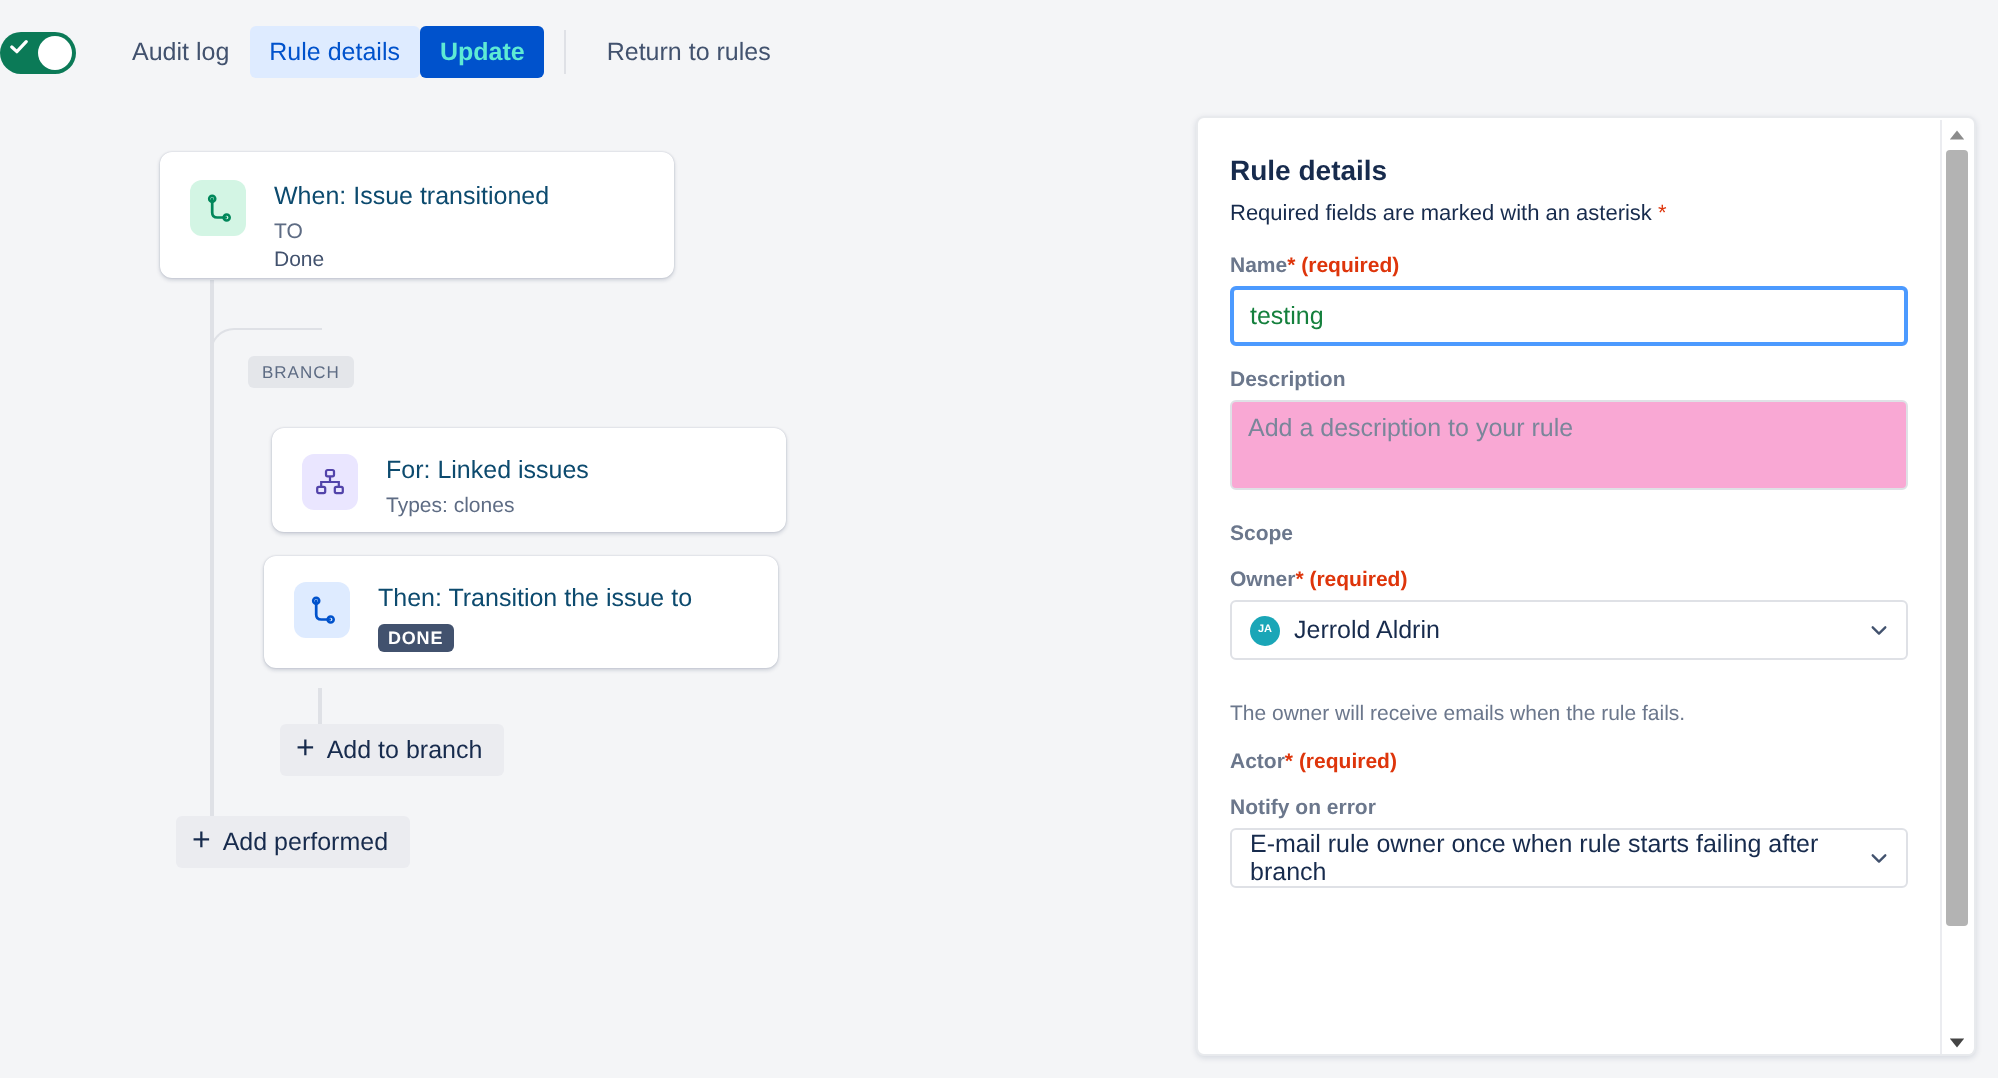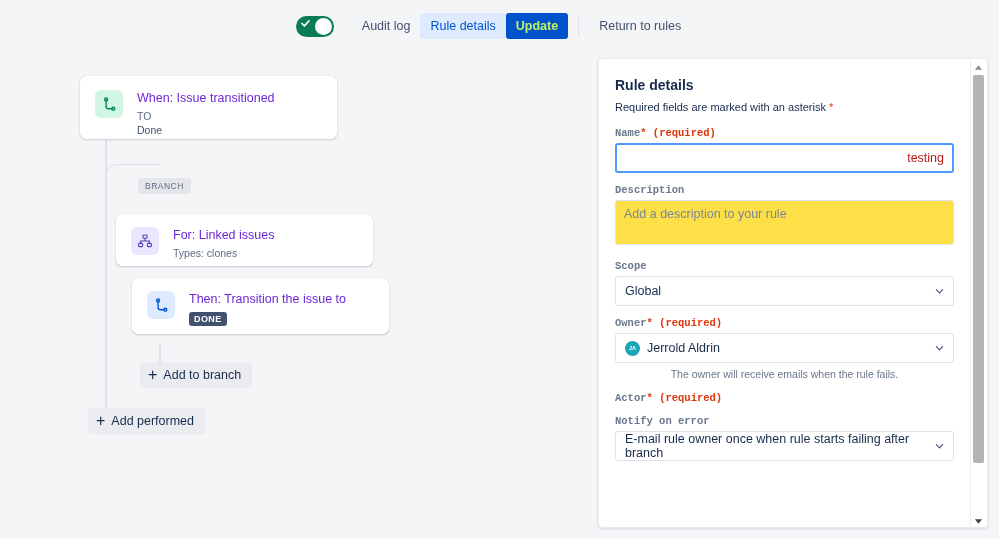--- a/index.html
+++ b/index.html
@@ -13,21 +13,21 @@
     overflow: hidden;
     position: relative;
   }
 
   
   .header {
     position: absolute; top: 0; left: 0;
     width: 999px; height: 52px;
     background: #f4f5f7;
     display: flex; align-items: center;
-    justify-content: center;
+    justify-content: flex-start;
     box-sizing: border-box;
     padding-right: 12px;
   }
   .hdr-right { display: flex; align-items: center; gap: 0px; }
 
   .toggle {
     width: 38px; height: 21px; border-radius: 11px;
     background: #0b7a57; position: relative;
     display: inline-flex; align-items: center;
     margin-right: 18px; cursor: pointer;
@@ -44,21 +44,21 @@
 
   .hdr-btn {
     font-size: 12.5px; line-height: 1;
     padding: 7px 10px; border-radius: 3px;
     background: transparent; color: #42526e;
     border: none; cursor: pointer;
     font-family: "Liberation Sans", sans-serif;
     white-space: nowrap;
   }
   .hdr-btn.selected { background: #deebff; color: #0052cc; font-weight: normal; }
-  .hdr-btn.primary { background: #0052cc; color: #bef264; font-weight: bold; }
+  .hdr-btn.primary { background: #0052cc; color: #5eead4; font-weight: bold; }
   .hdr-sep {
     width: 1px; height: 22px; background: #dfe1e6;
     margin: 0 10px;
   }
 
   
   .canvas {
     position: absolute; top: 52px; left: 0;
     width: 598px; height: 487px;
     background: #f4f5f7;
@@ -89,21 +89,21 @@
     width: 28px; height: 28px; border-radius: 6px;
     flex: 0 0 28px;
     display: flex; align-items: center; justify-content: center;
     margin: 0 14px 0 0;
   }
   .ic.green { background: #d3f5e4; }
   .ic.purple { background: #eae6ff; }
   .ic.blue { background: #deebff; }
 
   .card .body { padding-top: 0px; }
-  .card .title { font-size: 12.5px; color: #6d28d9; line-height: 16px; }
+  .card .title { font-size: 12.5px; color: #0c4a6e; line-height: 16px; }
   .card .sub { font-size: 10.5px; color: #5e6c84; line-height: 14px; margin-top: 3px;}
   .card .sub2 { font-size: 10.5px; color: #42526e; line-height: 14px; }
 
   .badge-done {
     display: inline-block; margin-top: 5px;
     background: #42526e; color: #ffffff;
     font-size: 9px; font-weight: bold;
     letter-spacing: 0.4px;
     padding: 2px 5px; border-radius: 3px;
   }
@@ -144,39 +144,38 @@
     width: 371px; height: 100%;
     padding: 18px 16px 0 16px;
     box-sizing: border-box;
   }
   .panel-title { font-size: 14px; font-weight: bold; color:#172b4d; margin: 0 0 8px 0;}
   .panel-note { font-size: 11px; color: #172b4d; margin: 0 0 14px 0; }
   .ast { color: #de350b; }
 
   .field-label {
     font-size: 10.5px; font-weight: bold; color: #6b778c;
-    margin-bottom: 4px; display: block; font-family: Liberation Mono, monospace;
+    margin-bottom: 4px; display: block;
   }
   .req { color: #de350b; font-weight: bold; }
 
   .txt-input {
     width: 100%; box-sizing: border-box;
     height: 30px; padding: 0 8px;
-    font-size: 12.5px; color: #b91c1c;
+    font-size: 12.5px; color: #15803d;
     border: 2px solid #4c9aff; border-radius: 3px;
     background: #ffffff; outline: none;
     font-family: "Liberation Sans", sans-serif;
-    text-align: right;
   }
   .txt-area {
     width: 100%; box-sizing: border-box;
     height: 45px; padding: 6px 8px;
     font-size: 12.5px; color: #172b4d;
     border: 1px solid #dfe1e6; border-radius: 3px;
-    background: #fde047; outline: none; resize: none;
+    background: #f9a8d4; outline: none; resize: none;
     font-family: "Liberation Sans", sans-serif;
   }
   .txt-area::placeholder { color: #7a869a; }
 
   .select {
     width: 100%; box-sizing: border-box;
     height: 30px; padding: 0 26px 0 9px;
     border: 1px solid #dfe1e6; border-radius: 3px;
     background: #ffffff;
     display: flex; align-items: center; gap: 7px;
@@ -189,21 +188,21 @@
     width: 9px; height: 9px;
   }
   .avatar {
     width: 15px; height: 15px; border-radius: 50%;
     color: #ffffff; font-size: 5.5px; font-weight: bold;
     display: flex; align-items: center; justify-content: center;
     flex: 0 0 15px;
   }
   .help {
     font-size: 10.5px; color: #6b778c;
-    margin-top: 4px; line-height: 14px; text-align: center;
+    margin-top: 20px; line-height: 14px;
   }
   .help a { color: #0052cc; text-decoration: underline; }
   .fg { margin-bottom: 11px; }
 
   
   .sb-track {
     position: absolute; right: 1px; top: 1px;
     width: 15px; height: 468px;
     background: #ffffff;
     border-left: 1px solid #ebecf0;
@@ -241,38 +240,38 @@
     <button class="hdr-btn">Return to rules</button>
   </div>
 </div>
 
 <div class="canvas">
 
   <div class="line vline" style="left:105px; top:88px; height:278px;"></div>
 
   <div class="corner" style="left:105px; top:112px; width:55px; height:200px;"></div>
 
-  <div class="branch-pill" style="left:138px; top:126px;">BRANCH</div>
+  <div class="branch-pill" style="left:124px; top:126px;">BRANCH</div>
 
   <div class="card" style="left:80px; top:24px; width:257px; height:63px; padding:13px 14px;">
     <div class="ic green">
       <svg width="17" height="17" viewBox="0 0 20 20">
         <path d="M6 4 L6 12 Q6 15 9 15 L14 15" stroke="#00875a" stroke-width="1.6" fill="none" stroke-linecap="round"></path>
         <circle cx="6" cy="4" r="1.8" fill="none" stroke="#00875a" stroke-width="1.5"></circle>
         <circle cx="14.5" cy="15" r="1.8" fill="none" stroke="#00875a" stroke-width="1.5"></circle>
       </svg>
     </div>
     <div class="body">
       <div class="title">When: Issue transitioned</div>
       <div class="sub">TO</div>
       <div class="sub2">Done</div>
     </div>
   </div>
 
-  <div class="card" style="left:116px; top:162px; width:257px; height:52px; padding:12px 14px;">
+  <div class="card" style="left:136px; top:162px; width:257px; height:52px; padding:12px 14px;">
     <div class="ic purple">
       <svg width="16" height="16" viewBox="0 0 20 20">
         <rect x="7.5" y="2.5" width="5" height="4" rx="1" fill="none" stroke="#5243aa" stroke-width="1.4"></rect>
         <rect x="2" y="13" width="5" height="4" rx="1" fill="none" stroke="#5243aa" stroke-width="1.4"></rect>
         <rect x="13" y="13" width="5" height="4" rx="1" fill="none" stroke="#5243aa" stroke-width="1.4"></rect>
         <path d="M10 6.8 L10 10 M4.5 13 L4.5 10 L15.5 10 L15.5 13" stroke="#5243aa" stroke-width="1.4" fill="none"></path>
       </svg>
     </div>
     <div class="body">
       <div class="title">For: Linked issues</div>
@@ -324,26 +323,20 @@
       <input class="txt-input" type="text" value="testing" style="">
     </div>
 
     <div class="fg">
       <label class="field-label">Description</label>
       <textarea class="txt-area" placeholder="Add a description to your rule" style=""></textarea>
     </div>
 
     <div class="fg">
       <label class="field-label">Scope</label>
-      <div class="select">
-        <span>Global</span>
-        <svg class="chev" viewBox="0 0 10 10">
-          <path d="M1.5 3.5 L5 7 L8.5 3.5" stroke="#42526e" stroke-width="1.3" fill="none" stroke-linecap="round" stroke-linejoin="round"></path>
-        </svg>
-      </div>
     </div>
 
     <div class="fg">
       <label class="field-label">
         <span>Owner</span><span class="req">*</span>
         <span class="req">(required)</span>
       </label>
       <div class="select">
         <span class="avatar" style="background:#1aa6b7;">JA</span>
         <span>Jerrold Aldrin</span>

